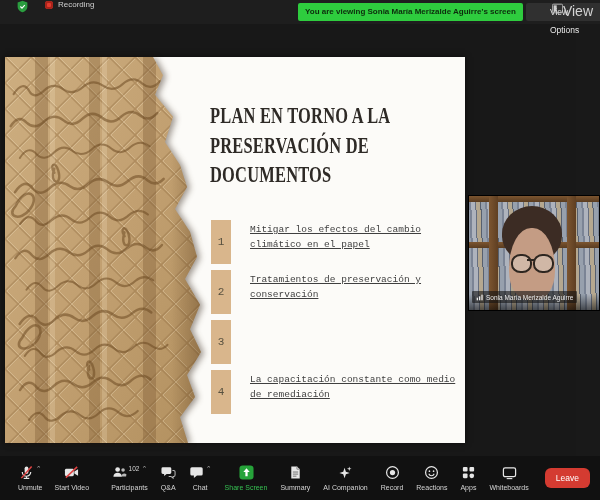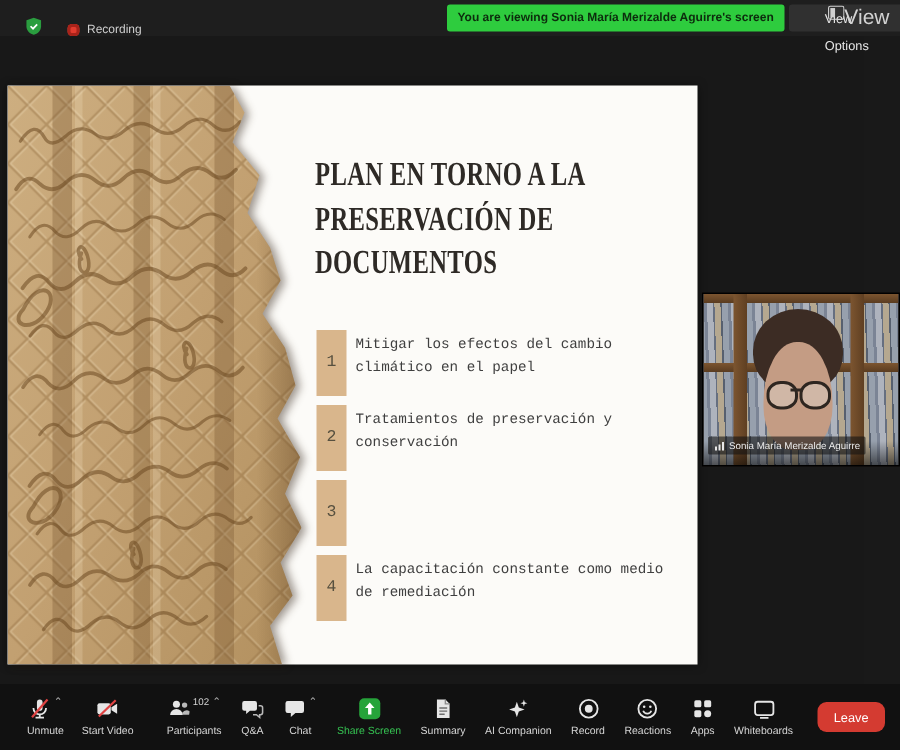--- a/index.html
+++ b/index.html
@@ -1,21 +1,21 @@
 <!DOCTYPE html>
 <html><head>
 <meta charset="utf-8">
 <style>
   html,body{margin:0;padding:0;background:#000;}
   .screen{position:relative;width:600px;height:500px;background:#191919;overflow:hidden;
           font-family:"Liberation Sans",sans-serif;-webkit-font-smoothing:antialiased;}
 
   
   .topbar{position:absolute;top:0;left:0;width:600px;height:24px;background:#1e1e1e;z-index:30;}
-  .tb-left{position:absolute;left:16px;top:0;height:24px;display:flex;align-items:flex-end;gap:16px;}
+  .tb-left{position:absolute;left:16px;top:0;height:24px;display:flex;align-items:flex-start;gap:16px;}
   .rec{display:flex;align-items:center;gap:5px;color:#cfcfcf;font-size:8px;}
   .rec-dot{width:8px;height:8px;border-radius:3px;background:#e23b2e;box-shadow:inset 0 0 0 2px #a8231a;display:inline-block;}
   .tb-mid{position:absolute;left:263px;top:3px;height:18px;display:flex;align-items:stretch;gap:3px;margin-left:35px;}
   .banner{background:#2ecc3e;color:#0d2c0d;font-size:8px;font-weight:bold;line-height:18px;
           padding:0 7px;border-radius:2px;white-space:nowrap;}
   .vopt{background:#303030;color:#e8e8e8;font-size:8.5px;line-height:18px;padding:0 24px;border-radius:2px;}
   .vopt-chev{background:#303030;color:#bdbdbd;width:14px;border-radius:2px;display:flex;align-items:center;justify-content:center;font-size:7px;}
   .tb-right{position:absolute;right:7px;top:3px;height:18px;display:flex;align-items:flex-start;gap:0;color:#d3d3d3;font-size:14px;}
 
   
@@ -30,22 +30,22 @@
   .edge-shade{position:absolute;top:0;right:0;width:34px;height:100%;
     background:linear-gradient(to right,rgba(0,0,0,0) 0%,rgba(92,63,32,0.45) 100%);}
 
   .slide-title{position:absolute;left:205px;top:44px;width:320px;margin:0;
     font-family:"Liberation Serif",serif;font-weight:bold;font-size:22.5px;line-height:1.32;
     color:#2e2a26;letter-spacing:0.3px;transform:scaleX(0.73);transform-origin:0 0;}
   .slide-list{position:absolute;left:206px;top:163px;margin:0;padding:0;list-style:none;}
   .slide-item{display:flex;margin-bottom:6px;}
   .num{flex:0 0 20px;height:44px;background:#d9b68c;color:#57503f;
     font-family:"Liberation Mono",monospace;font-size:11px;display:flex;align-items:center;justify-content:center;}
-  .itext{width:212px;margin-left:6px;padding-top:3px;
-    font-family:"Liberation Mono",monospace;font-size:9.5px;line-height:1.55;color:#3f3f3f;}
+  .itext{width:212px;margin-left:19px;padding-top:3px;
+    font-family:"Liberation Mono",monospace;font-size:9.5px;line-height:1.55;color:#3f3f3f;text-decoration:underline;}
 
   
   .vthumb{position:absolute;left:468px;top:171px;width:130px;height:114px;background:#241d18;
     border:1px solid #000;overflow:hidden;box-shadow:inset 0 0 22px rgba(0,0,0,0.55);}
   .vt-books{position:absolute;inset:0;
     background:repeating-linear-gradient(88deg,#97a0ad 0 4px,#7b8495 4px 6px,#aeb3bd 6px 10px,#666f80 10px 11px,#b5a890 11px 15px,#57606f 15px 16px);}
   .vt-shelf{position:absolute;left:0;right:0;height:6px;background:linear-gradient(#7c5530,#5a3c20);}
   .vt-post{position:absolute;top:0;bottom:0;width:9px;background:linear-gradient(90deg,#7c5530,#5f3f22);}
   .hair{position:absolute;left:33px;top:10px;width:60px;height:56px;background:#3c2c24;border-radius:50% 50% 46% 46%;}
   .face{position:absolute;left:40px;top:32px;width:46px;height:72px;background:#c49c84;border-radius:48% 48% 40% 40%/56% 56% 40% 40%;}

